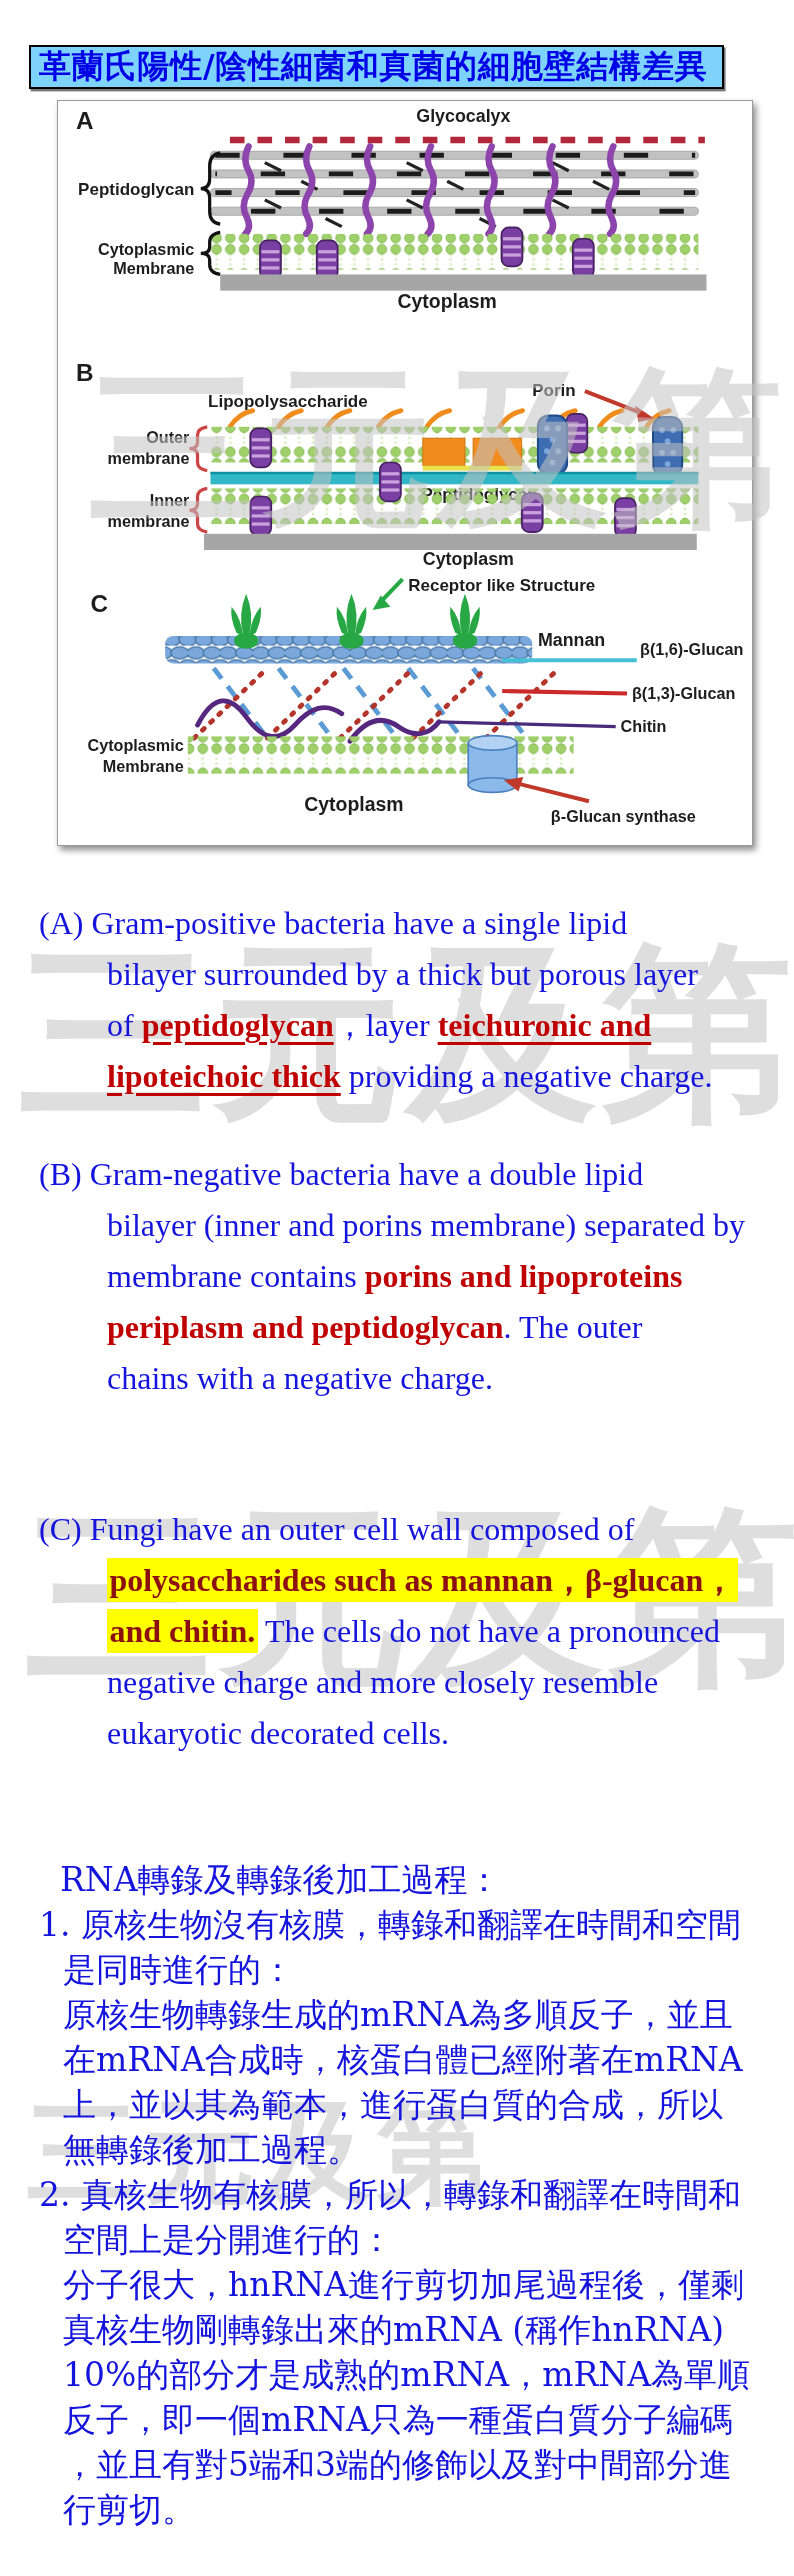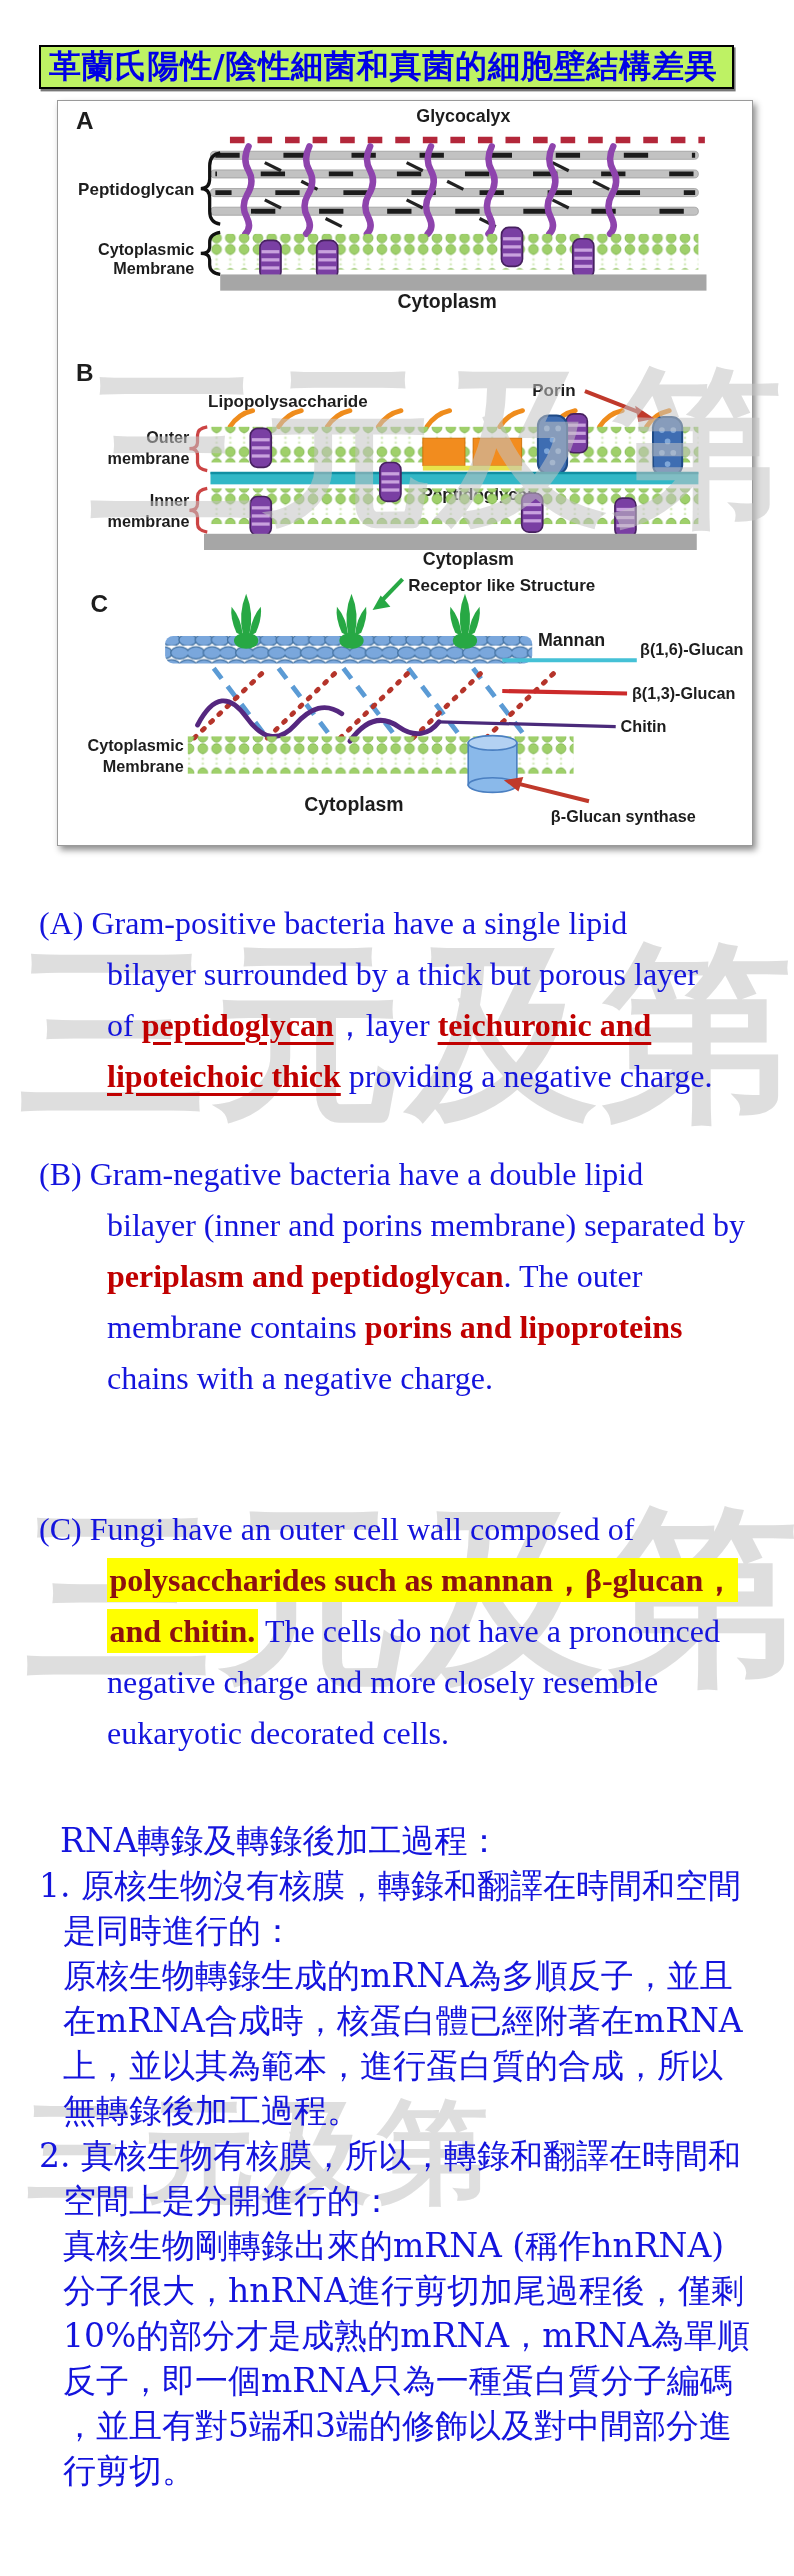--- a/index.html
+++ b/index.html
@@ -1,21 +1,21 @@
 <!DOCTYPE html>
 <html style="font-size:13px"><head>
 <meta charset="utf-8">
 <style>
   html,body{margin:0;padding:0;background:#ffffff;}
   .page{position:relative;width:794px;height:2576px;background:#ffffff;overflow:hidden;}
 
   
   .title-box{
-    position:absolute;left:39px;top:45px;width:695px;height:44px;
-    background:#bef264;border:2.4px solid #000;box-shadow:1.6px 2.4px 0 #777;
+    position:absolute;left:29px;top:45px;width:695px;height:44px;
+    background:#7dd3fc;border:2.4px solid #000;box-shadow:1.6px 2.4px 0 #777;
     display:flex;align-items:center;padding-left:8px;box-sizing:border-box;
     font-family:"DejaVu Serif","Liberation Serif",serif;font-weight:bold;
     font-size:32px;letter-spacing:0.8px;color:#0000e6;z-index:3;white-space:nowrap;
   }
 
   
   .diagram{
     position:absolute;left:57px;top:100px;width:694px;height:744px;
     background:#fff;border:0.8px solid #9a9a9a;
     box-shadow:3.2px 4px 6.5px rgba(0,0,0,0.45);z-index:1;
@@ -43,21 +43,21 @@
   #para-b{top:1149px;}
   #para-c{top:1504px;}
   .para .tline.cont{padding-left:68px;}
 
   
   .rna{
     position:absolute;left:39px;top:1818px;width:741px;
     font-family:"DejaVu Serif","Liberation Serif",serif;font-size:33px;line-height:45px;
     color:#1414dd;z-index:3;
   }
-  .rna .tline.rtitle{padding-left:21px;}
+  .rna .tline.rtitle{padding-left:21px;margin-top:39px;}
   .rna .tline.rbody{padding-left:24px;}
 
   .tline{white-space:nowrap;}
   .s-b{}
   .s-r{color:#c00000;font-weight:bold;}
   .s-ru{color:#c00000;font-weight:bold;text-decoration:underline;
         text-decoration-thickness:3.2px;text-underline-offset:5.7px;}
   .s-h{background:#ffff00;color:#8c1010;font-weight:bold;padding:4px 2.4px;}
 </style>
 </head>
@@ -278,44 +278,44 @@
 
   <div class="para" id="para-a">
       <div class="tline first"><span class="s-b">(A) Gram-positive bacteria have a single lipid</span></div>
       <div class="tline cont"><span class="s-b">bilayer surrounded by a thick but porous layer</span></div>
       <div class="tline cont"><span class="s-b">of </span><span class="s-ru">peptidoglycan</span><span class="s-b">，layer </span><span class="s-ru">teichuronic and</span></div>
       <div class="tline cont"><span class="s-ru">lipoteichoic thick</span><span class="s-b"> providing a negative charge.</span></div>
     </div>
   <div class="para" id="para-b">
       <div class="tline first"><span class="s-b">(B) Gram-negative bacteria have a double lipid</span></div>
       <div class="tline cont"><span class="s-b">bilayer (inner and porins membrane) separated by</span></div>
+      <div class="tline cont"><span class="s-b">membrane contains </span><span class="s-r">porins and lipoproteins</span></div>
       <div class="tline cont"><span class="s-r">periplasm and peptidoglycan</span><span class="s-b">. The outer</span></div>
-      <div class="tline cont"><span class="s-b">membrane contains </span><span class="s-r">porins and lipoproteins</span></div>
       <div class="tline cont"><span class="s-b">chains with a negative charge.</span></div>
     </div>
   <div class="para" id="para-c">
       <div class="tline first"><span class="s-b">(C) Fungi have an outer cell wall composed of</span></div>
       <div class="tline cont"><span class="s-h">polysaccharides such as mannan，β-glucan，</span></div>
       <div class="tline cont"><span class="s-h">and chitin.</span><span class="s-b"> The cells do not have a pronounced</span></div>
       <div class="tline cont"><span class="s-b">negative charge and more closely resemble</span></div>
       <div class="tline cont"><span class="s-b">eukaryotic decorated cells.</span></div>
     </div>
 
   <div class="rna">
       <div class="tline rtitle"><span class="s-b">RNA轉錄及轉錄後加工過程：</span></div>
       <div class="tline item"><span class="s-b">1. 原核生物沒有核膜，轉錄和翻譯在時間和空間</span></div>
       <div class="tline rbody"><span class="s-b">是同時進行的：</span></div>
       <div class="tline rbody"><span class="s-b">原核生物轉錄生成的mRNA為多順反子，並且</span></div>
       <div class="tline rbody"><span class="s-b">在mRNA合成時，核蛋白體已經附著在mRNA</span></div>
       <div class="tline rbody"><span class="s-b">上，並以其為範本，進行蛋白質的合成，所以</span></div>
       <div class="tline rbody"><span class="s-b">無轉錄後加工過程。</span></div>
       <div class="tline item"><span class="s-b">2. 真核生物有核膜，所以，轉錄和翻譯在時間和</span></div>
       <div class="tline rbody"><span class="s-b">空間上是分開進行的：</span></div>
+      <div class="tline rbody"><span class="s-b">分子很大，hnRNA進行剪切加尾過程後，僅剩</span></div>
       <div class="tline rbody"><span class="s-b">真核生物剛轉錄出來的mRNA (稱作hnRNA)</span></div>
-      <div class="tline rbody"><span class="s-b">分子很大，hnRNA進行剪切加尾過程後，僅剩</span></div>
       <div class="tline rbody"><span class="s-b">10%的部分才是成熟的mRNA，mRNA為單順</span></div>
       <div class="tline rbody"><span class="s-b">反子，即一個mRNA只為一種蛋白質分子編碼</span></div>
       <div class="tline rbody"><span class="s-b">，並且有對5端和3端的修飾以及對中間部分進</span></div>
       <div class="tline rbody"><span class="s-b">行剪切。</span></div>
     </div>
 
 </div>
 
 
 </body></html>

